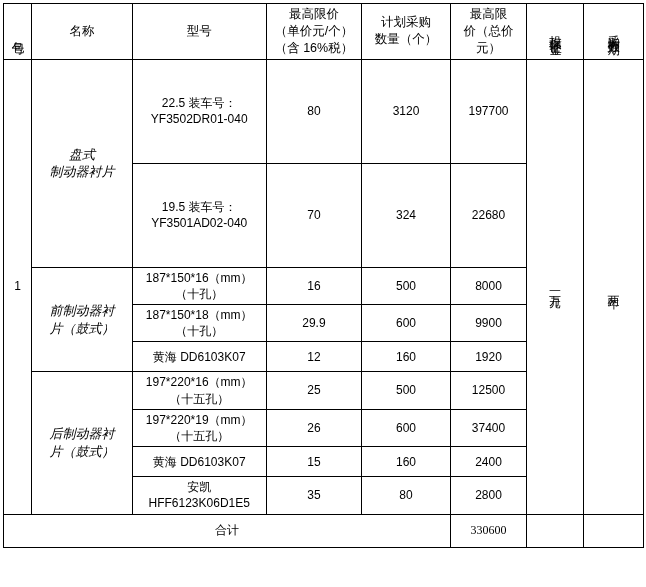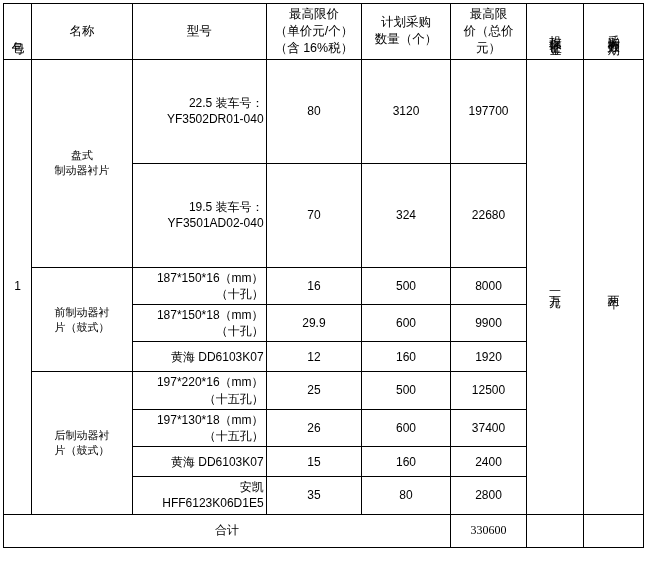--- a/index.html
+++ b/index.html
@@ -52,26 +52,26 @@
   .tall {
     height: 104px;
   }
   .row-mid {
     height: 30px;
   }
   .row-two {
     height: 34px;
   }
   .group-label {
-    font-size: 11px;
+    font-size: 13px;
     line-height: 1.7;
+    font-style: italic;
   }
   .nowrap {
     white-space: nowrap;
-    text-align: right;
   }
   .model-cell {
     font-size: 12px;
     line-height: 1.5;
   }
   .sum-row td {
     height: 28px;
     font-family: Liberation Serif, serif;
   }
 </style>
@@ -200,21 +200,21 @@
           <div class="nowrap">197*220*16（mm）</div>
           <div class="nowrap">（十五孔）</div>
         </td>
         <td><span>25</span></td>
         <td><span>500</span></td>
         <td><span>12500</span></td>
       </tr>
 
       <tr class="row-two">
         <td class="model-cell">
-          <div class="nowrap">197*130*18（mm）</div>
+          <div class="nowrap">197*220*19（mm）</div>
           <div class="nowrap">（十五孔）</div>
         </td>
         <td><span>26</span></td>
         <td><span>600</span></td>
         <td><span>37400</span></td>
       </tr>
 
       <tr class="row-mid">
         <td class="model-cell">
           <div class="nowrap">黄海 DD6103K07</div>

